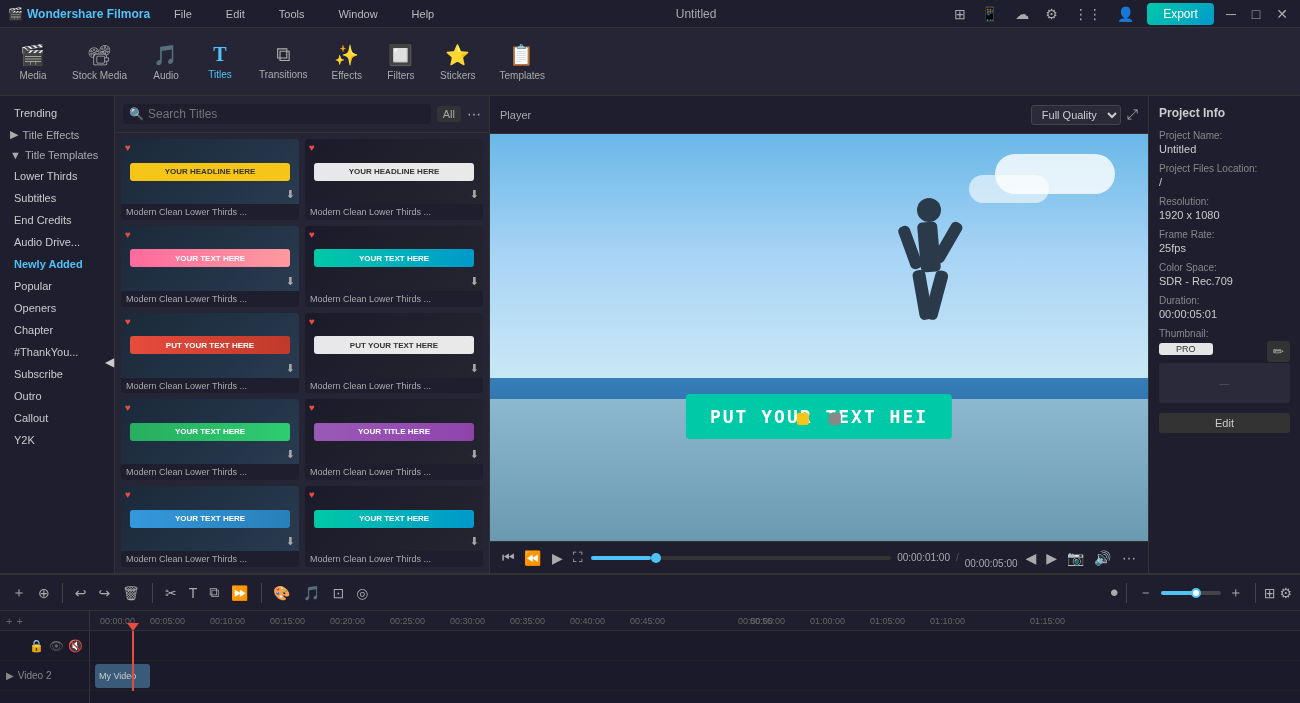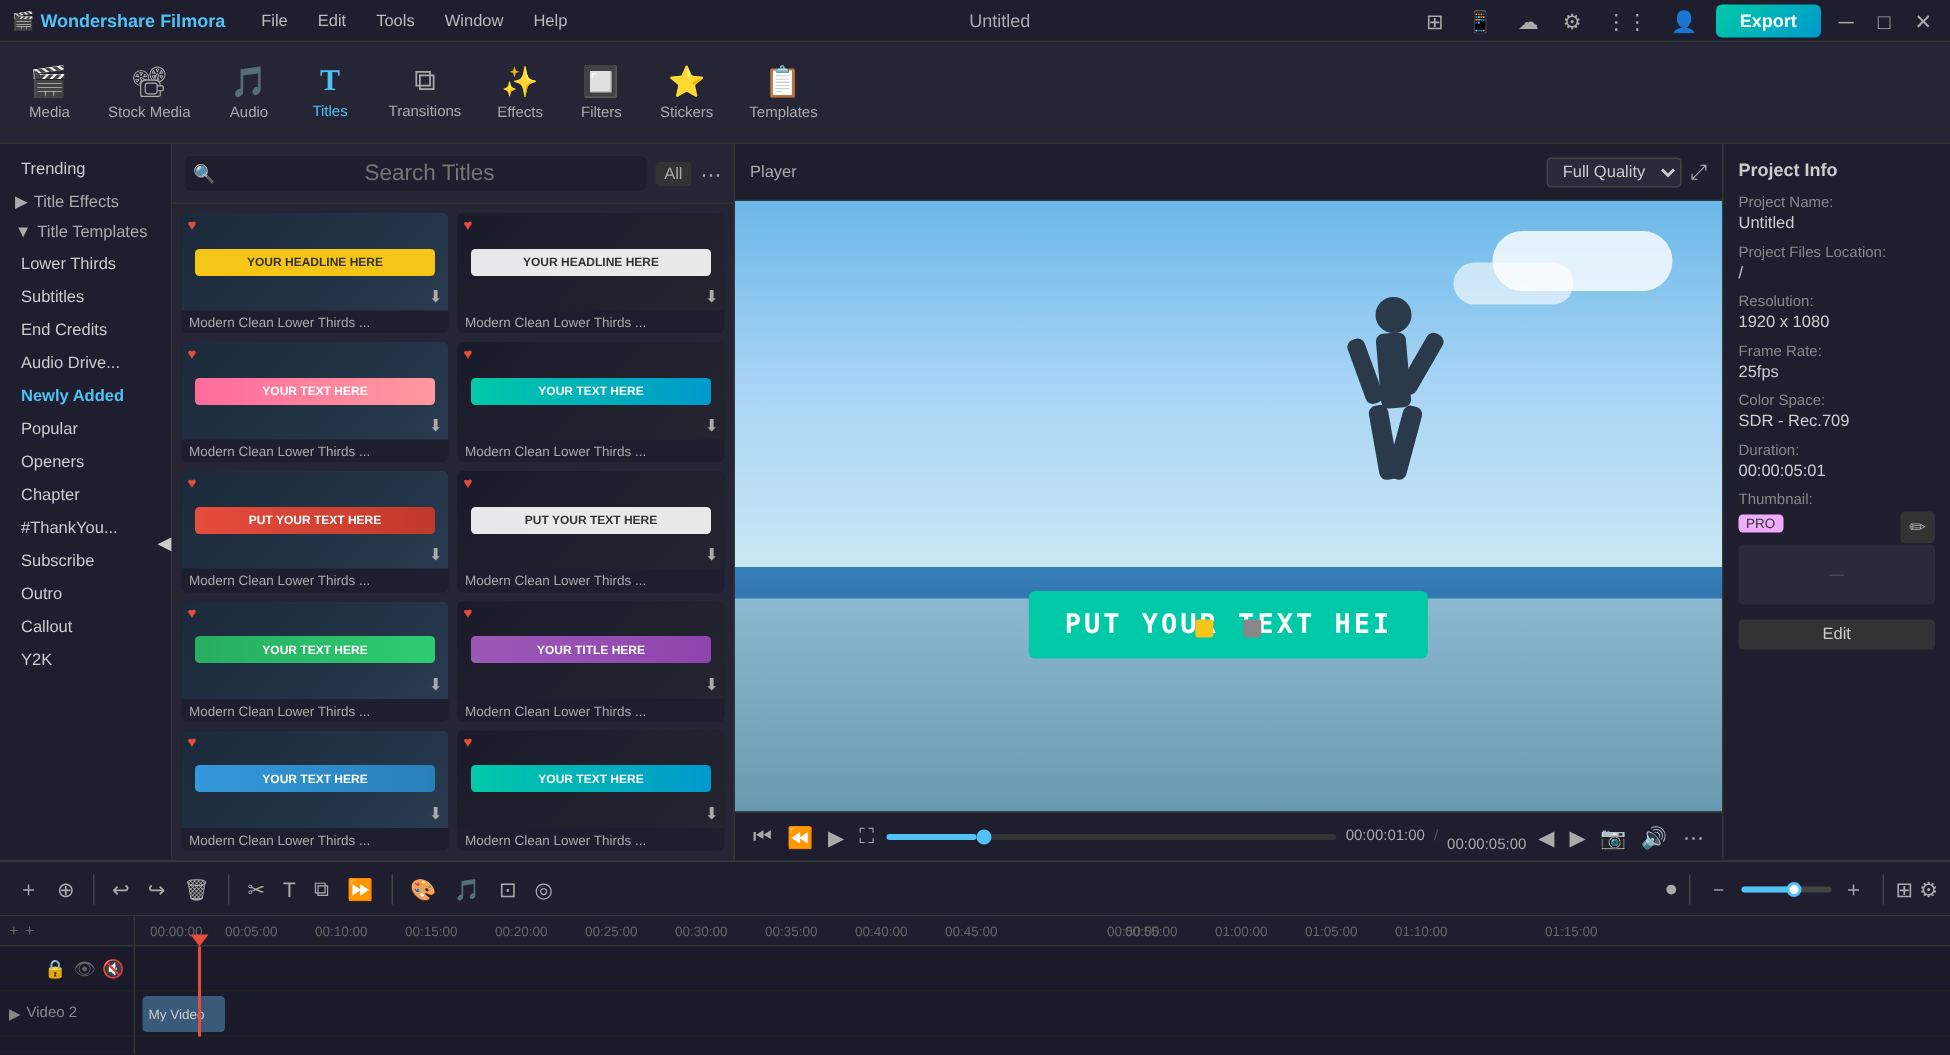--- a/index.html
+++ b/index.html
@@ -1,47 +1,47 @@
 <!DOCTYPE html>
 <html><head>
   <meta charset="utf-8">
   <style>
     * { box-sizing: border-box; margin: 0; padding: 0; }
     body { font-family: 'Segoe UI', Arial, sans-serif; background: #1a1a2e; color: #ccc; font-size: 12px; overflow: hidden; width: 1300px; height: 703px; }
 
     
     .top-bar { display: flex; align-items: center; background: #1e1e2e; height: 28px; padding: 0 8px; border-bottom: 1px solid #333; }
     .app-logo { display: flex; align-items: center; gap: 4px; color: #4fc3f7; font-weight: bold; font-size: 12px; margin-right: 16px; }
-    .menu-items { display: flex; gap: 4px; }
+    .menu-items { display: flex; gap: 18px; }
     .menu-item { color: #bbb; padding: 2px 8px; font-size: 11px; cursor: pointer; }
     .title-center { flex: 1; text-align: center; color: #aaa; font-size: 12px; }
     .top-right { display: flex; align-items: center; gap: 8px; }
     .icon-btn { color: #aaa; cursor: pointer; font-size: 14px; padding: 2px 4px; }
-    .export-btn { background: linear-gradient(135deg, #00c9a7, #0099cc); color: white; border: none; padding: 4px 16px; border-radius: 4px; font-size: 12px; cursor: pointer; font-weight: bold; text-align: center; }
+    .export-btn { background: linear-gradient(135deg, #00c9a7, #0099cc); color: white; border: none; padding: 4px 16px; border-radius: 4px; font-size: 12px; cursor: pointer; font-weight: normal; text-align: center; }
 
     
     .toolbar { display: flex; align-items: center; background: #252535; height: 68px; padding: 0 8px; border-bottom: 1px solid #333; gap: 4px; }
     .toolbar-item { display: flex; flex-direction: column; align-items: center; justify-content: center; gap: 3px; padding: 6px 10px; cursor: pointer; color: #aaa; font-size: 10px; border-radius: 4px; min-width: 50px; }
     .toolbar-item.active { color: #4fc3f7; }
     .toolbar-icon { font-size: 20px; }
 
     
     .main-layout { display: flex; height: calc(703px - 28px - 68px - 130px); }
 
     
     .left-sidebar { width: 115px; background: #1e1e2e; border-right: 1px solid #333; overflow-y: auto; padding: 6px 0; }
     .sidebar-section-header { display: flex; align-items: center; gap: 4px; padding: 4px 10px; color: #aaa; font-size: 11px; cursor: pointer; }
     .sidebar-item { padding: 5px 14px; color: #ccc; font-size: 11px; cursor: pointer; }
     .sidebar-item.active { color: #4fc3f7; font-weight: bold; }
 
     
     .templates-panel { width: 375px; background: #252535; border-right: 1px solid #333; display: flex; flex-direction: column; }
     .templates-header { display: flex; align-items: center; gap: 6px; padding: 8px; border-bottom: 1px solid #333; }
     .search-box { flex: 1; display: flex; align-items: center; background: #1e1e2e; border-radius: 4px; padding: 3px 6px; gap: 4px; }
-    .search-input { background: transparent; border: none; color: #ccc; font-size: 15px; outline: none; flex: 1; text-align: center; }
+    .search-input { background: transparent; border: none; color: #ccc; font-size: 12px; outline: none; flex: 1; }
     .filter-btn { color: #aaa; font-size: 11px; padding: 2px 6px; background: #333; border-radius: 3px; cursor: pointer; }
     .more-btn { color: #aaa; font-size: 14px; cursor: pointer; }
 
     .templates-grid { display: grid; grid-template-columns: 1fr 1fr; gap: 6px; padding: 6px; overflow-y: auto; flex: 1; }
     .template-card { background: #1e1e2e; border-radius: 4px; overflow: hidden; cursor: pointer; }
     .template-thumb { width: 100%; height: 65px; background: #2a3a4a; position: relative; display: flex; align-items: center; justify-content: center; }
     .template-thumb-1 { background: linear-gradient(135deg, #1a2a3a, #2a3a50); }
     .template-thumb-2 { background: linear-gradient(135deg, #1a1a2a, #252530); }
     .thumb-overlay { width: 90%; height: 18px; border-radius: 3px; display: flex; align-items: center; justify-content: center; font-size: 8px; font-weight: bold; color: white; }
     .thumb-yellow { background: #f5c518; color: #333; }
@@ -75,21 +75,21 @@
     .progress-handle { width: 10px; height: 10px; background: #4fc3f7; border-radius: 50%; position: absolute; top: -3px; left: 20%; }
     .ctrl-btn { color: #aaa; font-size: 14px; cursor: pointer; padding: 2px; }
     .right-controls { display: flex; gap: 6px; align-items: center; }
 
     
     .project-info { width: 152px; background: #1e1e2e; border-left: 1px solid #333; padding: 10px; overflow-y: auto; }
     .project-info-title { font-size: 12px; color: #ccc; font-weight: bold; margin-bottom: 10px; }
     .info-row { margin-bottom: 8px; }
     .info-label { color: #888; font-size: 10px; margin-bottom: 2px; }
     .info-value { color: #ccc; font-size: 11px; }
-    .thumb-badge { background: #f0abfc; color: #333; font-size: 9px; padding: 1px 5px; border-radius: 3px; display: inline-block; }
+    .thumb-badge { background: #e5e5e5; color: #333; font-size: 9px; padding: 1px 17px; border-radius: 3px; display: inline-block; }
     .edit-btn { background: #333; color: #ccc; border: none; padding: 4px 14px; border-radius: 3px; font-size: 11px; cursor: pointer; display: block; margin-top: 10px; width: 100%; }
     .pencil-btn { background: #333; border: none; color: #aaa; padding: 3px 6px; border-radius: 3px; cursor: pointer; float: right; }
 
     
     .timeline-area { height: 130px; background: #1a1a2a; border-top: 2px solid #333; display: flex; flex-direction: column; }
     .timeline-toolbar { display: flex; align-items: center; gap: 4px; padding: 4px 8px; background: #1e1e2e; border-bottom: 1px solid #333; height: 36px; }
     .tl-btn { color: #aaa; font-size: 14px; cursor: pointer; padding: 2px 4px; }
     .tl-separator { width: 1px; height: 20px; background: #444; margin: 0 4px; }
     .tl-spacer { flex: 1; }
     .zoom-controls { display: flex; align-items: center; gap: 4px; color: #aaa; font-size: 13px; }

